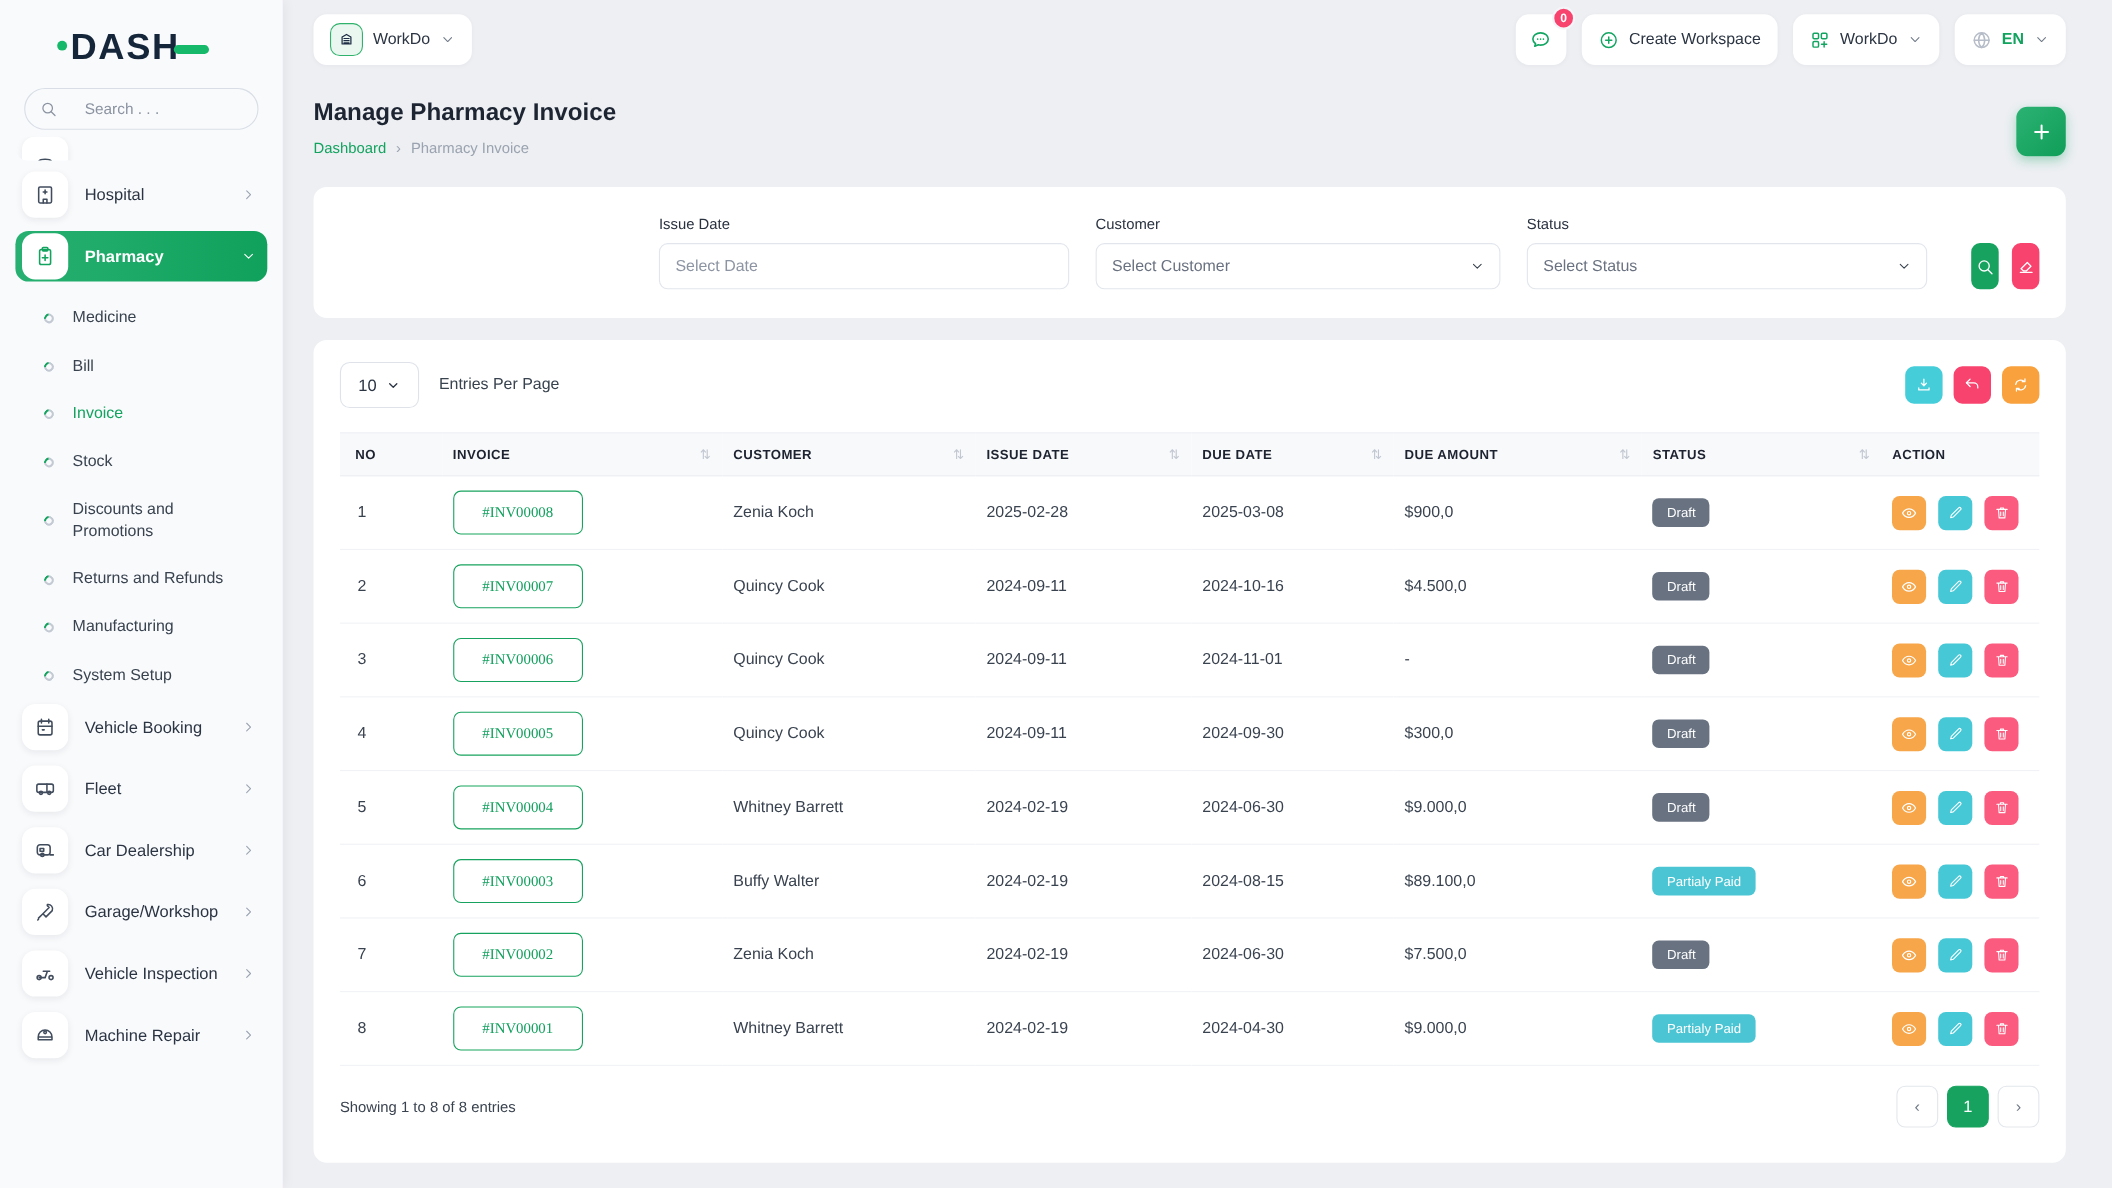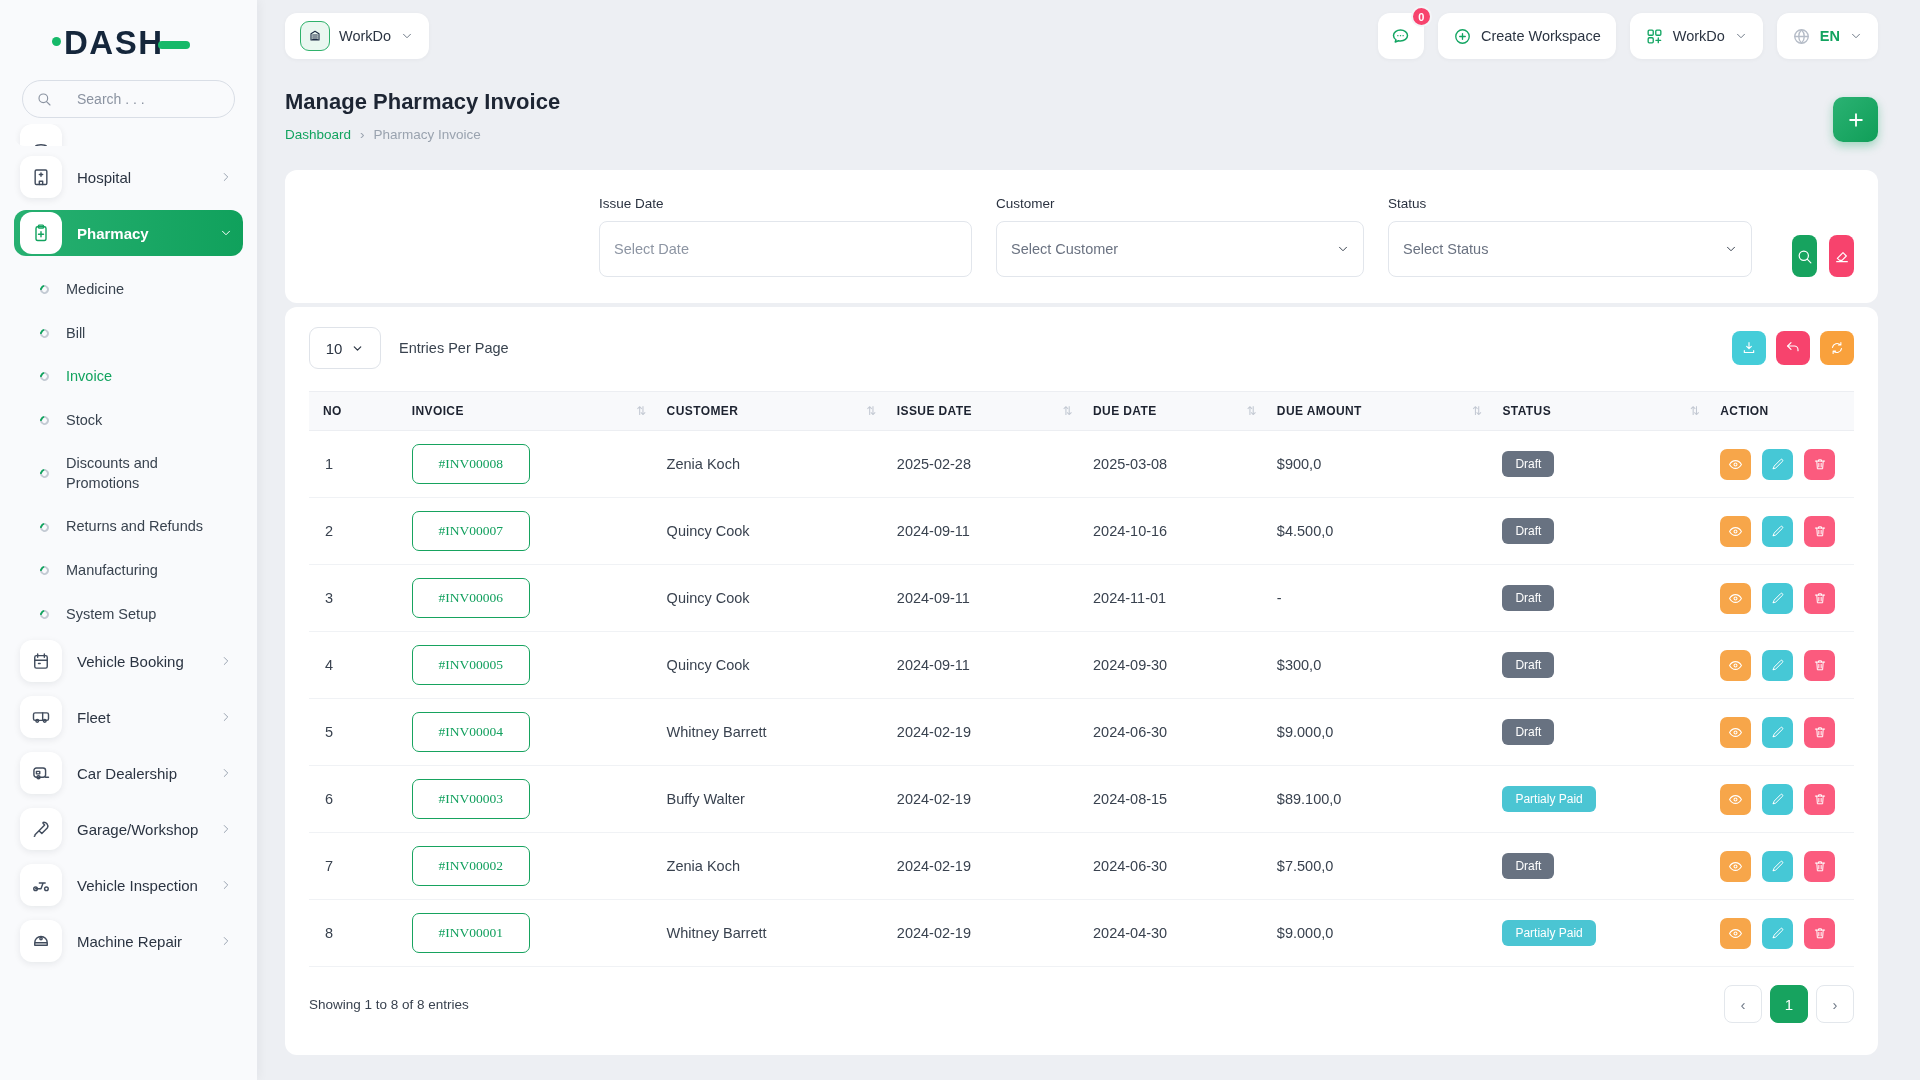--- a/index.html
+++ b/index.html
@@ -61,31 +61,31 @@
   .crumb-home { color:#12a35f; text-decoration:none; cursor:pointer; }
   .crumb-sep { color:#9aa3af; }
   .crumb-cur { color:#9aa3af; }
   .add-btn { width:45px; height:45px; border:none; border-radius:10px; background:linear-gradient(135deg,#2bb273,#109e58); color:#fff; display:flex; align-items:center; justify-content:center; cursor:pointer; box-shadow:0 4px 10px rgba(18,163,95,.35); margin-top:8px; }
 
   
   .filter-card { margin-top:28px; background:#fff; border-radius:12px; padding:26px 24px; display:flex; align-items:flex-end; gap:24px; }
   .f-field { display:flex; flex-direction:column; }
   .f-field.first { margin-left:290px; }
   .f-label { font-size:13.5px; color:#2a3240; margin-bottom:10px; }
-  .control { position:relative; height:56px; border:1px solid #e2e6ec; border-radius:8px; background:#fff; display:flex; align-items:center; padding:0 14px; font-size:14.5px; color:#6a7281; cursor:pointer; }
+  .control { position:relative; height:42px; border:1px solid #e2e6ec; border-radius:8px; background:#fff; display:flex; align-items:center; padding:0 14px; font-size:14.5px; color:#6a7281; cursor:pointer; }
   .control .chev-abs { position:absolute; right:13px; top:50%; transform:translateY(-50%); color:#39424f; }
   .control input { border:none; outline:none; width:100%; font-size:14.5px; color:#4a5362; font-family:inherit; background:transparent; }
   .control input::placeholder { color:#8d95a3; }
   .w-issue { width:373px; } .w-cust { width:368px; } .w-stat { width:364px; }
   .sq-btn { width:42px; height:42px; border:none; border-radius:8px; color:#fff; display:flex; align-items:center; justify-content:center; cursor:pointer; }
   .btn-filter-search { background:#17a35f; margin-left:16px; }
   .btn-filter-reset { background:#f7436d; margin-left:-12px; }
 
   
-  .table-card { margin-top:4px; background:#fff; border-radius:12px; padding:20px 24px; height:748px; }
+  .table-card { margin-top:20px; background:#fff; border-radius:12px; padding:20px 24px; height:748px; }
   .list-controls { display:flex; align-items:center; }
   .pagesize { width:72px; height:42px; border:1px solid #dfe3e9; border-radius:9px; display:flex; align-items:center; justify-content:center; gap:9px; font-size:15px; color:#2b3442; cursor:pointer; }
   .entries-label { font-size:14.5px; color:#39434f; margin-left:18px; }
   .lc-right { margin-left:auto; display:flex; align-items:center; gap:10px; }
   .tool-btn { width:34px; height:34px; border:none; border-radius:8px; color:#fff; display:flex; align-items:center; justify-content:center; cursor:pointer; }
   .t-export { background:#45cdd9; } .t-undo { background:#f7436d; } .t-refresh { background:#f9a13c; }
   .tbl-search { width:190px; height:44px; border:1px solid #dfe3e9; border-radius:10px; padding:0 16px; font-size:15px; color:#4a5362; outline:none; margin-left:8px; font-family:inherit; }
   .tbl-search::placeholder { color:#8d95a3; }
 
   table { width:100%; border-collapse:collapse; margin-top:22px; }

